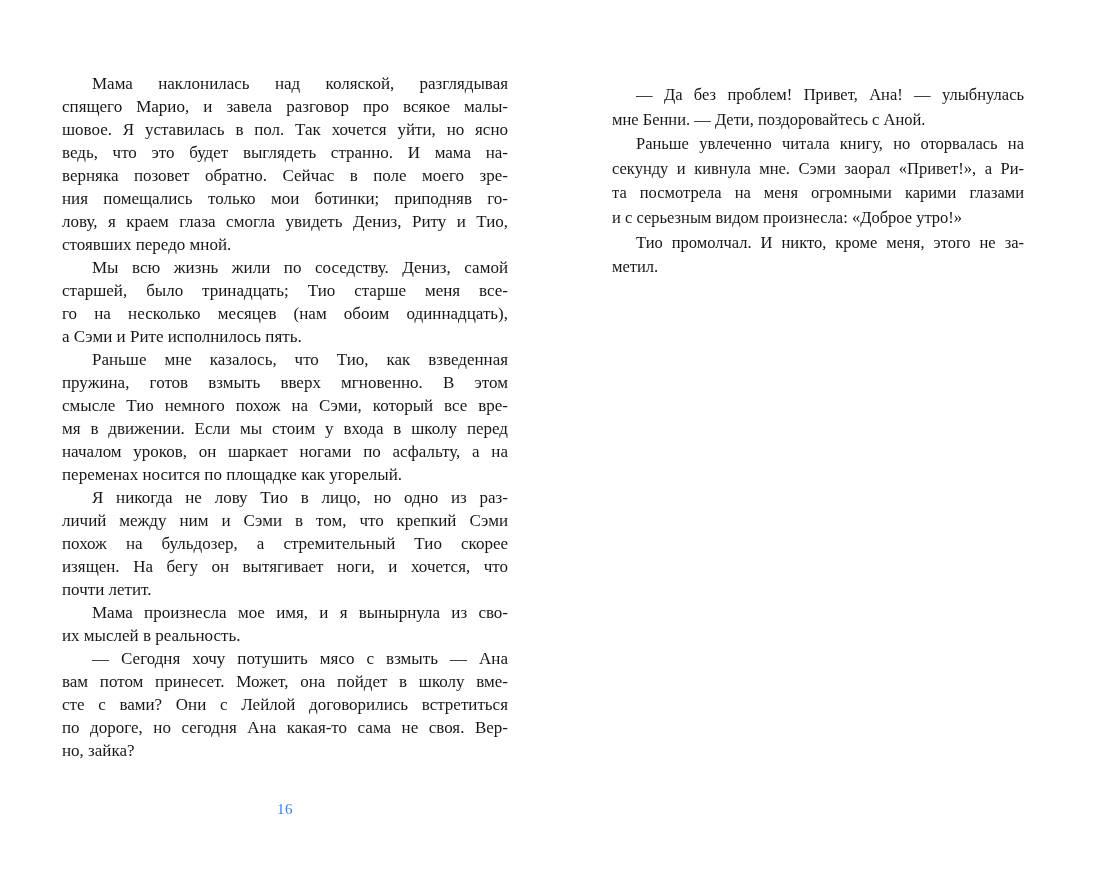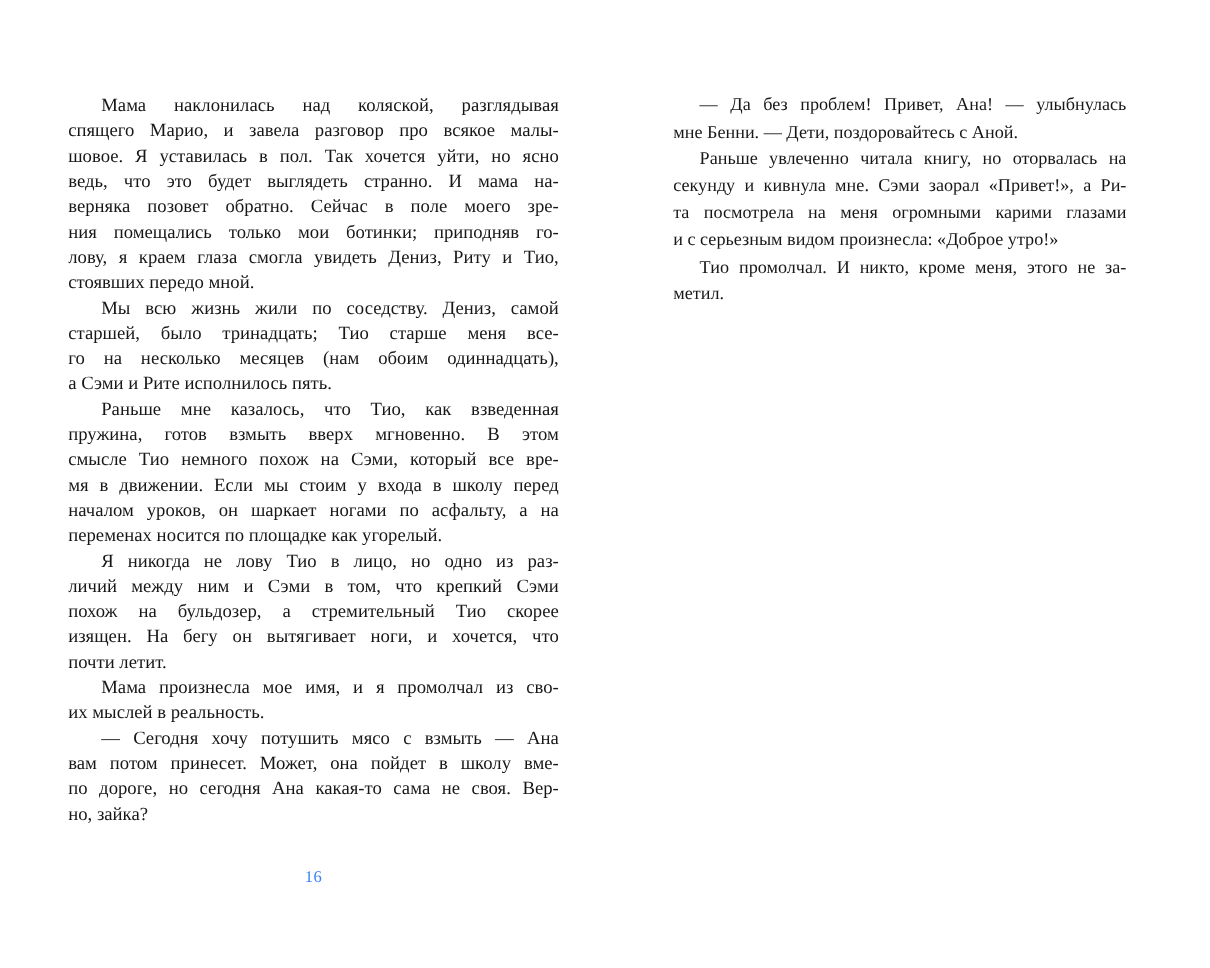--- a/index.html
+++ b/index.html
@@ -14,21 +14,21 @@
     overflow: hidden;
     font-family: "Liberation Serif", "DejaVu Serif", serif;
     color: #171717;
   }
   .page {
     position: absolute;
     top: 0;
   }
   .page-left {
     left: 62px;
-    top: 84px;
+    top: 72px;
     width: 446px;
     --lh: 23px;
     font-size: 17px;
     --indent: 30px;
   }
   .page-right {
     left: 612px;
     top: 83px;
     width: 412px;
     --lh: 24.6px;
@@ -94,26 +94,27 @@
           <div class="line last">переменах носится по площадке как угорелый.</div>
         </div>
         <div class="paragraph">
           <div class="line first">Я никогда не лову Тио в лицо, но одно из раз-</div>
           <div class="line">личий между ним и Сэми в том, что крепкий Сэми</div>
           <div class="line">похож на бульдозер, а стремительный Тио скорее</div>
           <div class="line">изящен. На бегу он вытягивает ноги, и хочется, что</div>
           <div class="line last">почти летит.</div>
         </div>
         <div class="paragraph">
-          <div class="line first">Мама произнесла мое имя, и я промолчал из сво-</div>
+          <div class="line first">Мама произнесла мое имя, и я вынырнула из сво-</div>
           <div class="line last">их мыслей в реальность.</div>
         </div>
         <div class="paragraph">
           <div class="line first">— Сегодня хочу потушить мясо с взмыть — Ана</div>
           <div class="line">вам потом принесет. Может, она пойдет в школу вме-</div>
+          <div class="line">сте с вами? Они с Лейлой договорились встретиться</div>
           <div class="line">по дороге, но сегодня Ана какая-то сама не своя. Вер-</div>
           <div class="line last">но, зайка?</div>
         </div>
       </div>
     <div class="page-number">16</div>
   </div>
 
   <div class="page page-right">
     <div class="text-block">
         <div class="paragraph">

